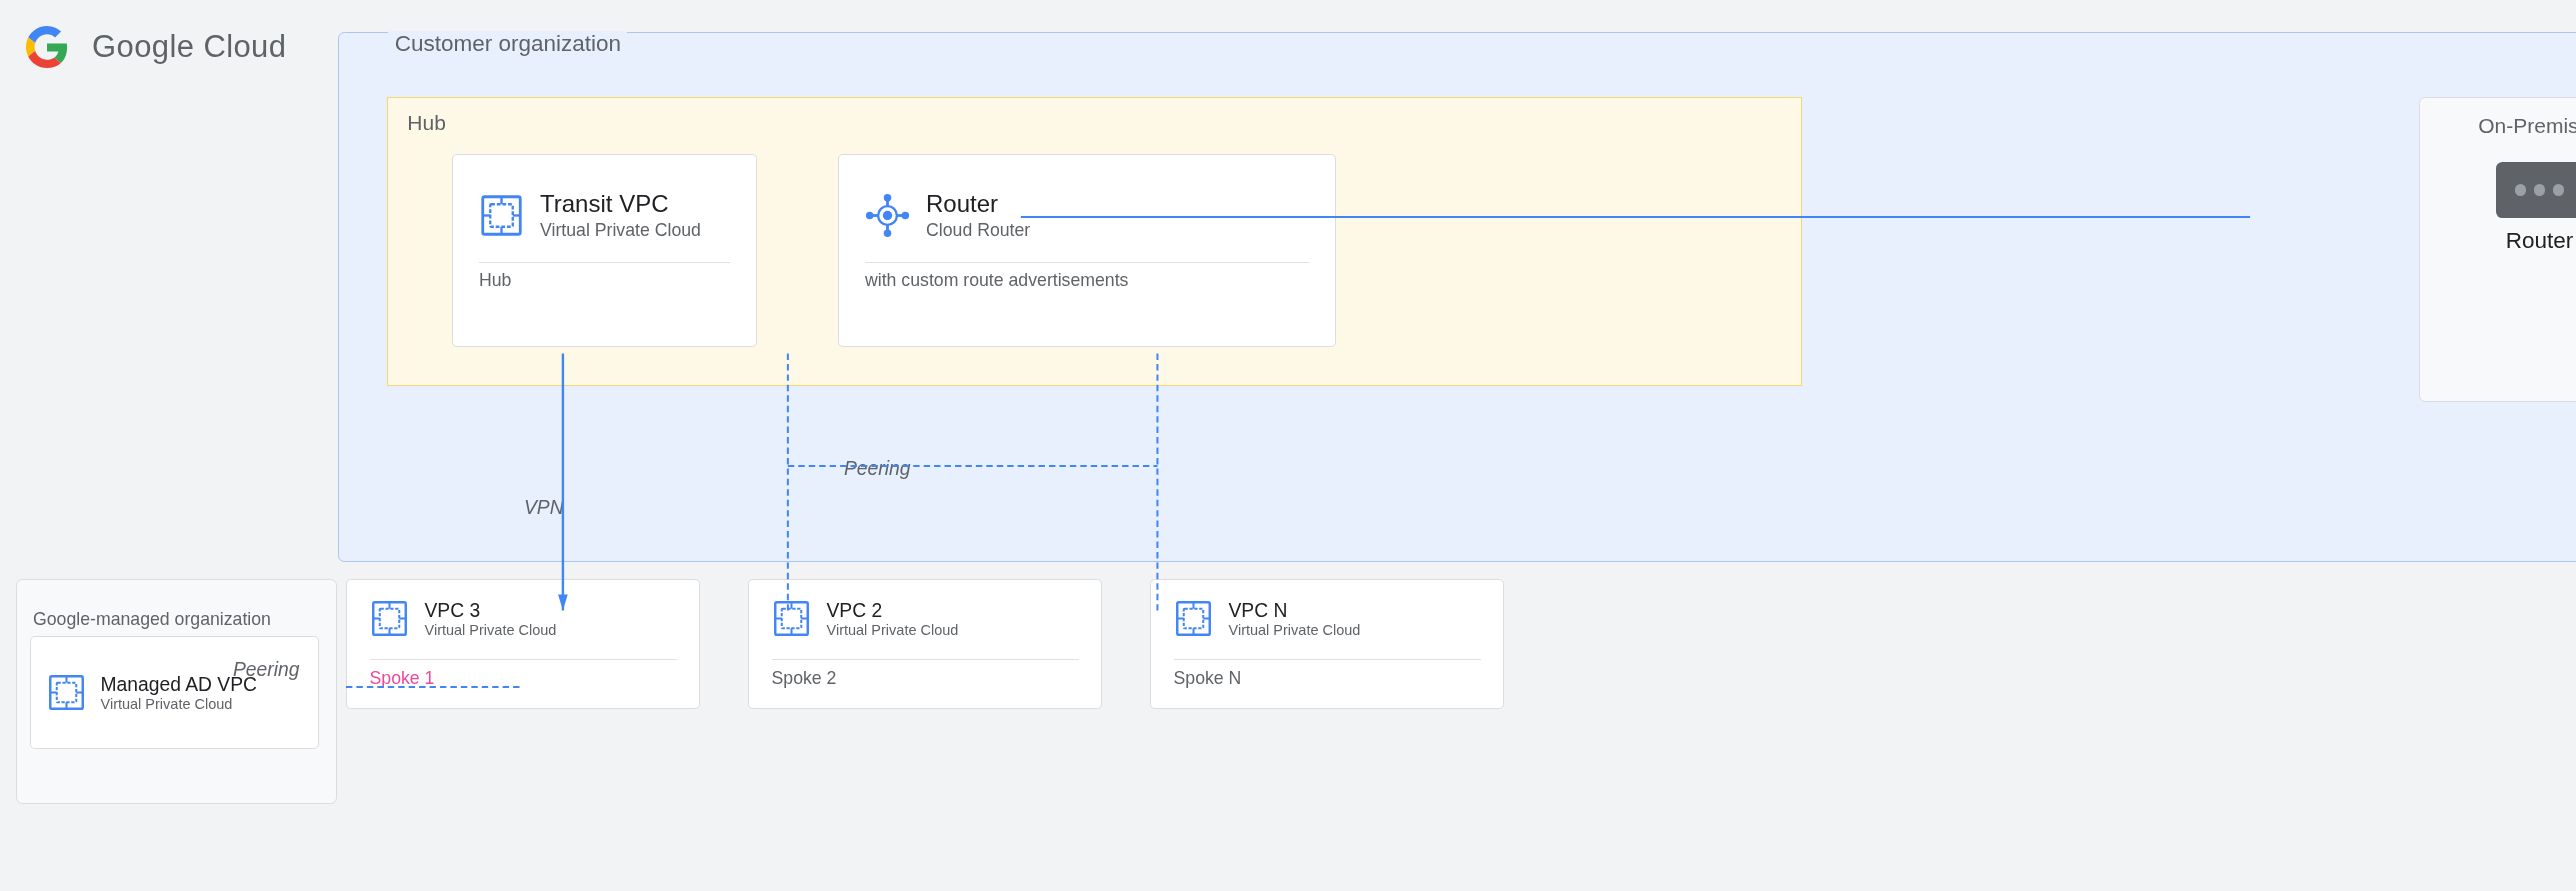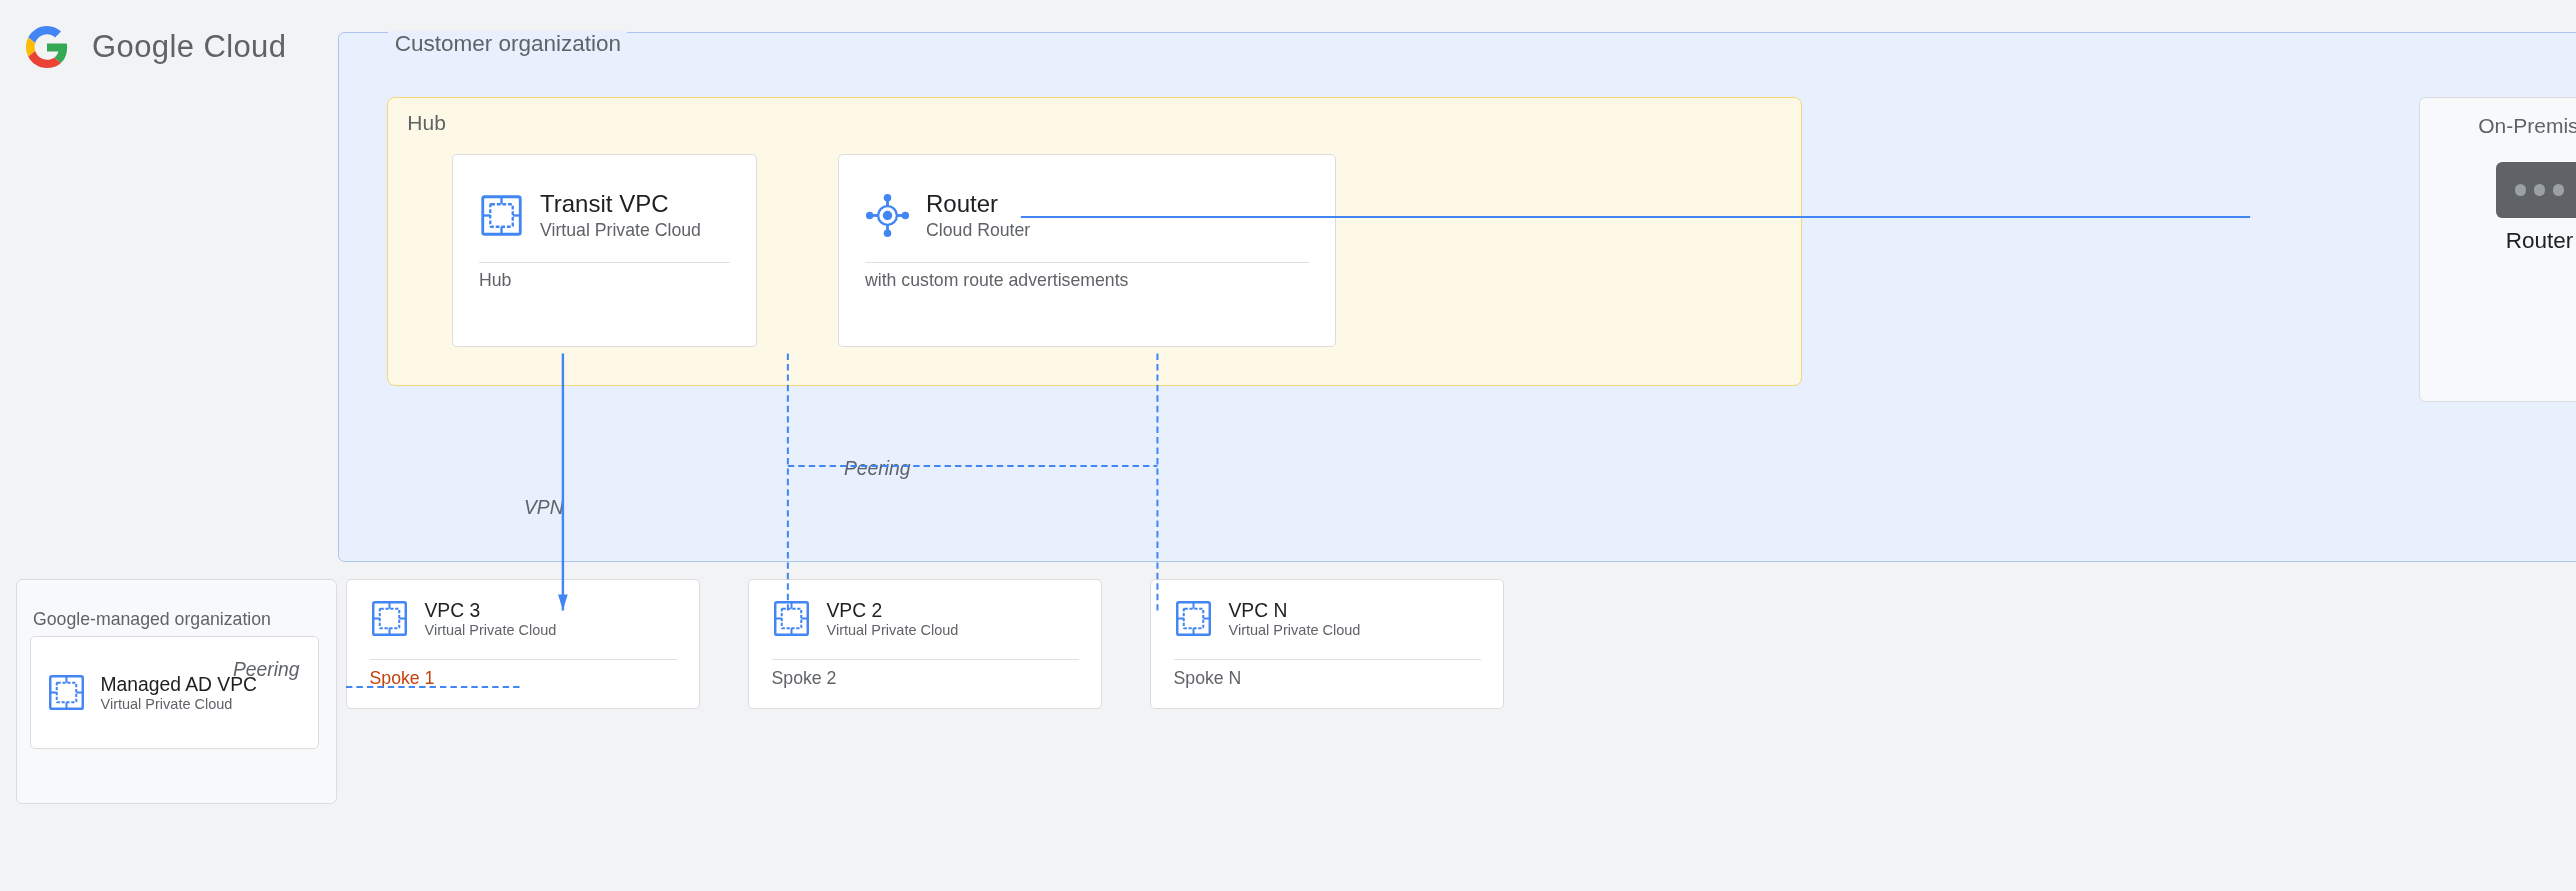--- a/index.html
+++ b/index.html
@@ -88,21 +88,21 @@
 
     
     .hub-box {
       position: absolute;
       top: 64px;
       left: 48px;
       width: 1415px;
       height: 289px;
       background: #fef9e7;
       border: 1.2px solid #f6d573;
-      border-radius: 8px;
+      border-radius: 0;
     }
     .hub-label {
       position: absolute;
       top: 13px;
       left: 19.3px;
       font-size: 21px;
       color: #5f6368;
     }
 
     
@@ -372,21 +372,21 @@
           <line x1="36" y1="24" x2="44" y2="24" stroke="#4285F4" stroke-width="2.5"></line>
           <line x1="24" y1="4" x2="24" y2="12" stroke="#4285F4" stroke-width="2.5"></line>
           <line x1="24" y1="36" x2="24" y2="44" stroke="#4285F4" stroke-width="2.5"></line>
         </svg>
         <div>
           <div class="small-card-title">VPC 3</div>
           <div class="small-card-subtitle">Virtual Private Cloud</div>
         </div>
       </div>
       <div class="card-divider"></div>
-      <div style="font-size:17.7px; color:#c2410c;">Spoke 1</div>
+      <div style="font-size:17.7px; color:#ec4899;">Spoke 1</div>
     </div>
 
     <div class="spoke-card">
       <div class="card-header">
         <svg width="39" height="39" viewBox="0 0 48 48" fill="none">
           <rect x="4" y="4" width="40" height="40" rx="2" stroke="#4285F4" stroke-width="3" fill="none"></rect>
           <rect x="12" y="12" width="24" height="24" rx="1" stroke="#4285F4" stroke-width="2.5" fill="none" stroke-dasharray="4 2"></rect>
           <line x1="4" y1="24" x2="12" y2="24" stroke="#4285F4" stroke-width="2.5"></line>
           <line x1="36" y1="24" x2="44" y2="24" stroke="#4285F4" stroke-width="2.5"></line>
           <line x1="24" y1="4" x2="24" y2="12" stroke="#4285F4" stroke-width="2.5"></line>

